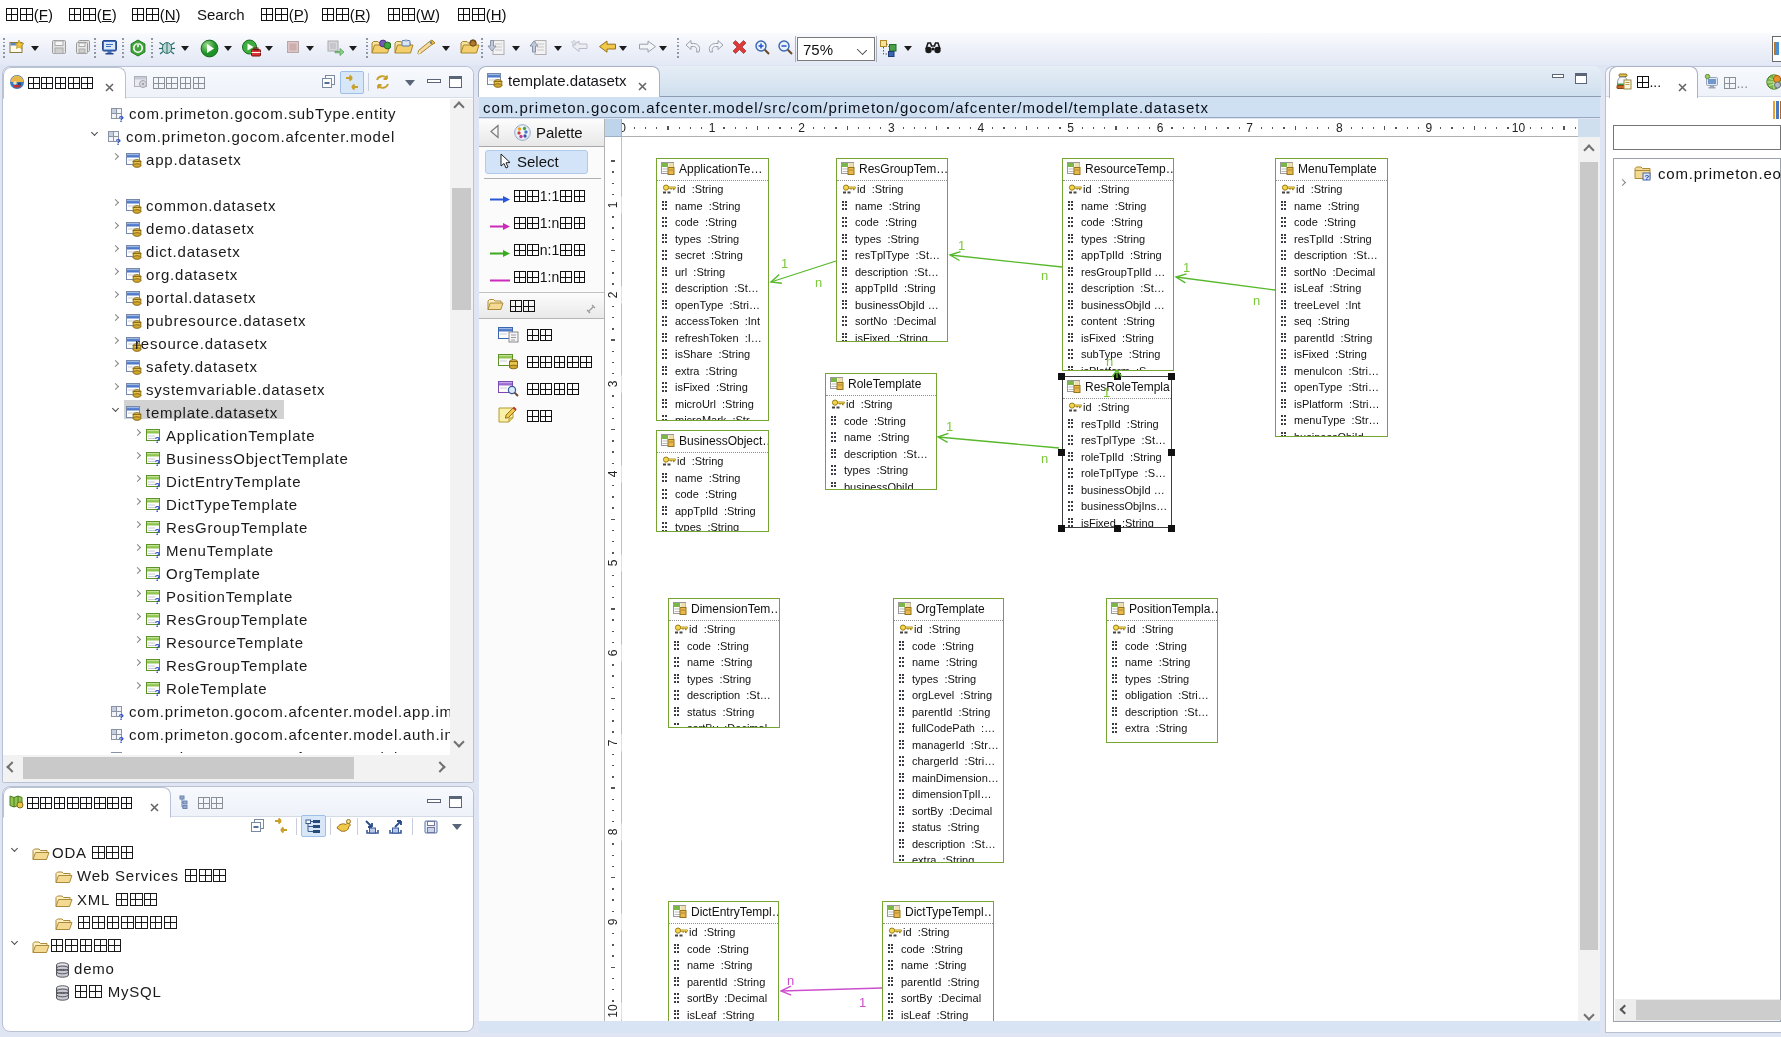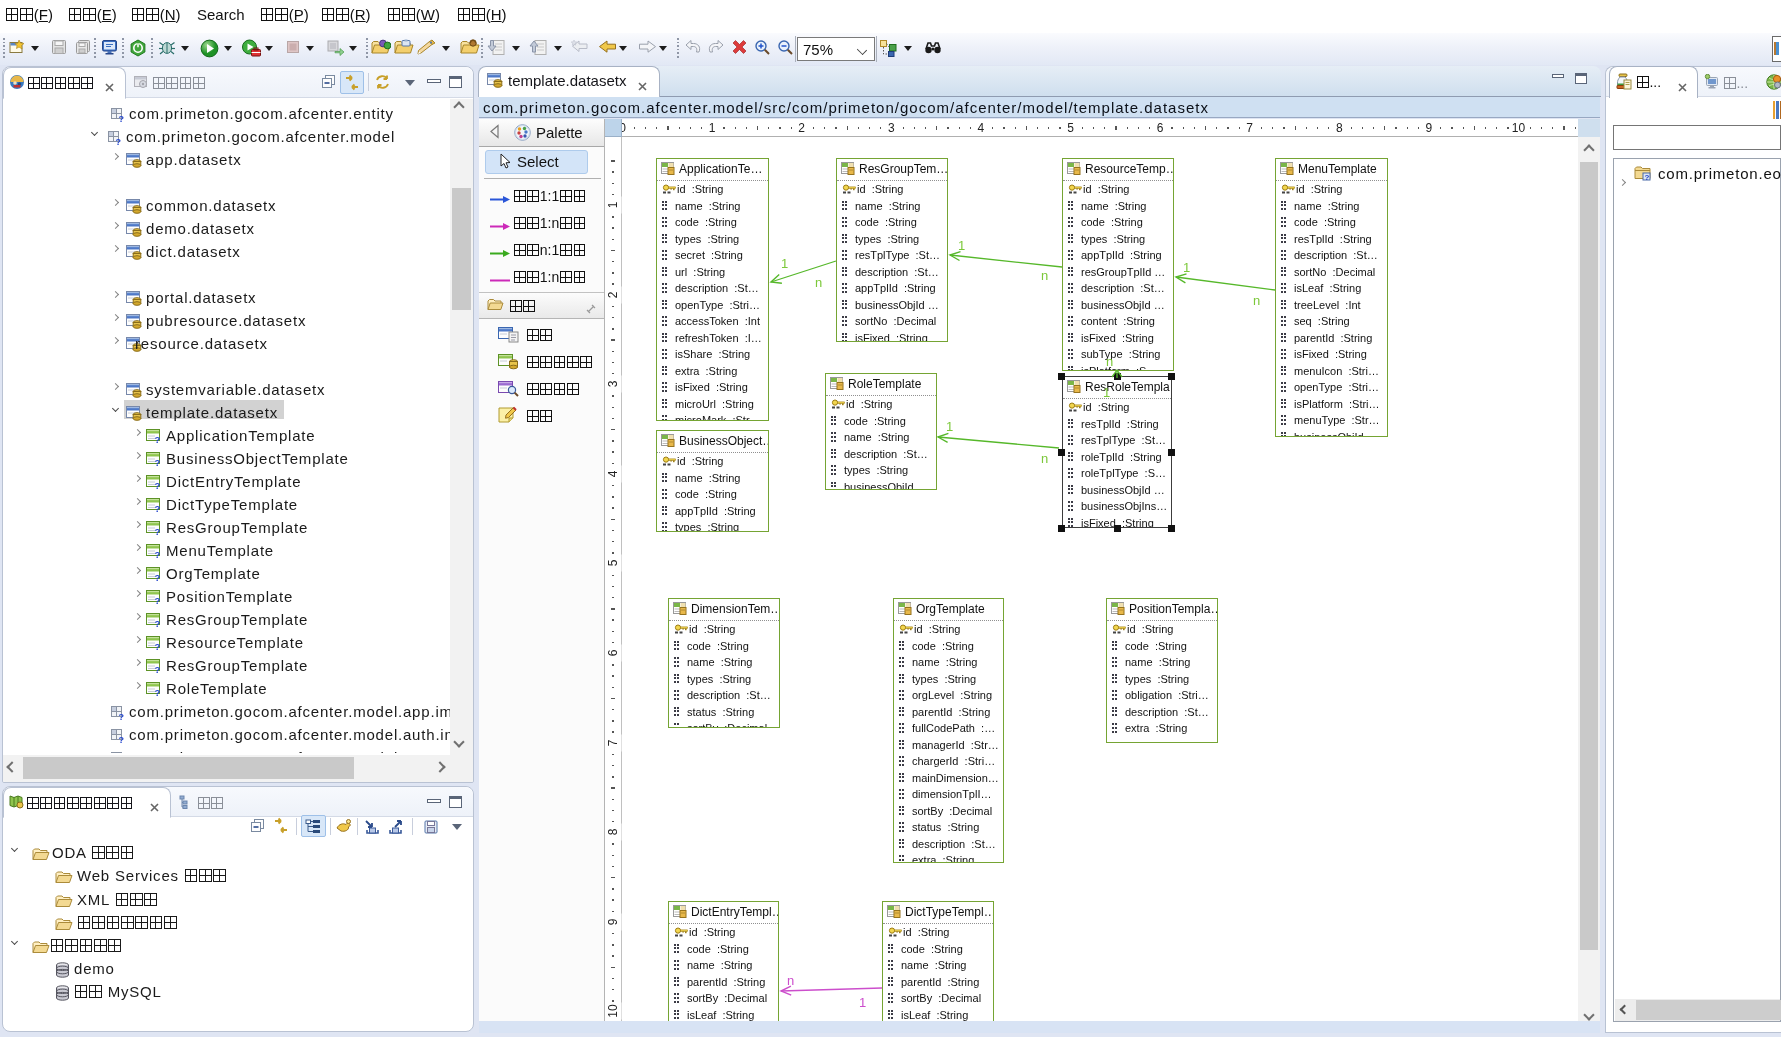--- a/index.html
+++ b/index.html
@@ -252,21 +252,21 @@
 <div class="ab" style="left:449px;top:76px;width:13px;height:3px;background:#5a6578"></div>
 <div class="ab" style="left:3px;top:99px;width:447px;height:654px;background:#fff;overflow:hidden" id="ltree">
 <div class="trow" style="left:0;top:0px;width:447px">
       <span class="ab" style="left:106px;top:3px"><svg width="16" height="16">
           <rect x="2.5" y="2.5" width="10" height="10" fill="#f2f4f7" stroke="#8a93a3"></rect>
           <line x1="7.5" y1="2.5" x2="7.5" y2="12.5" stroke="#8a93a3"></line>
           <line x1="2.5" y1="7.5" x2="12.5" y2="7.5" stroke="#8a93a3"></line>
           <rect x="2.5" y="2.5" width="5" height="5" fill="#c6cede" stroke="#8a93a3"></rect>
           <text x="9.5" y="15.5" font-size="9" fill="#2244cc" font-weight="bold">?</text>
         </svg></span>
-      <span class="ab" style="left:126px;top:3px">com.primeton.gocom.afcenter.entity</span>
+      <span class="ab" style="left:126px;top:3px">com.primeton.gocom.subType.entity</span>
     </div>
 <div class="trow" style="left:0;top:23px;width:447px">
       <span class="chvd ab" style="left:89px;top:8px"></span>
       <span class="ab" style="left:103px;top:3px"><svg width="16" height="16">
           <rect x="2.5" y="2.5" width="10" height="10" fill="#f2f4f7" stroke="#8a93a3"></rect>
           <line x1="7.5" y1="2.5" x2="7.5" y2="12.5" stroke="#8a93a3"></line>
           <line x1="2.5" y1="7.5" x2="12.5" y2="7.5" stroke="#8a93a3"></line>
           <rect x="2.5" y="2.5" width="5" height="5" fill="#c6cede" stroke="#8a93a3"></rect>
           <text x="9.5" y="15.5" font-size="9" fill="#2244cc" font-weight="bold">?</text>
         </svg></span>
@@ -317,20 +317,33 @@
           <rect x="0.5" y="1.5" width="13" height="11" fill="#fdfdfd" stroke="#7788aa"></rect>
           <rect x="1" y="2" width="12" height="3.5" fill="#4e79c8"></rect>
           <rect x="1" y="2" width="12" height="1.2" fill="#9db8e2"></rect>
           <line x1="2" y1="8" x2="12" y2="8" stroke="#c8cdd8"></line>
           <ellipse cx="11" cy="9.5" rx="3.8" ry="1.8" fill="#e8c44a" stroke="#8a6d1a"></ellipse>
           <rect x="7.2" y="9.5" width="7.6" height="4" fill="#e8c44a" stroke="#8a6d1a"></rect>
           <ellipse cx="11" cy="13.5" rx="3.8" ry="1.8" fill="#d4a82c" stroke="#8a6d1a"></ellipse>
         </svg></span>
       <span class="ab" style="left:143px;top:3px">dict.datasetx</span>
     </div>
+<div class="trow" style="left:0;top:161px;width:447px">
+      <span class="chv ab" style="left:110px;top:9px"></span>
+      <span class="ab" style="left:123px;top:3px"><svg width="16" height="16">
+          <rect x="0.5" y="1.5" width="13" height="11" fill="#fdfdfd" stroke="#7788aa"></rect>
+          <rect x="1" y="2" width="12" height="3.5" fill="#4e79c8"></rect>
+          <rect x="1" y="2" width="12" height="1.2" fill="#9db8e2"></rect>
+          <line x1="2" y1="8" x2="12" y2="8" stroke="#c8cdd8"></line>
+          <ellipse cx="11" cy="9.5" rx="3.8" ry="1.8" fill="#e8c44a" stroke="#8a6d1a"></ellipse>
+          <rect x="7.2" y="9.5" width="7.6" height="4" fill="#e8c44a" stroke="#8a6d1a"></rect>
+          <ellipse cx="11" cy="13.5" rx="3.8" ry="1.8" fill="#d4a82c" stroke="#8a6d1a"></ellipse>
+        </svg></span>
+      <span class="ab" style="left:143px;top:3px">org.datasetx</span>
+    </div>
 <div class="trow" style="left:0;top:184px;width:447px">
       <span class="chv ab" style="left:110px;top:9px"></span>
       <span class="ab" style="left:123px;top:3px"><svg width="16" height="16">
           <rect x="0.5" y="1.5" width="13" height="11" fill="#fdfdfd" stroke="#7788aa"></rect>
           <rect x="1" y="2" width="12" height="3.5" fill="#4e79c8"></rect>
           <rect x="1" y="2" width="12" height="1.2" fill="#9db8e2"></rect>
           <line x1="2" y1="8" x2="12" y2="8" stroke="#c8cdd8"></line>
           <ellipse cx="11" cy="9.5" rx="3.8" ry="1.8" fill="#e8c44a" stroke="#8a6d1a"></ellipse>
           <rect x="7.2" y="9.5" width="7.6" height="4" fill="#e8c44a" stroke="#8a6d1a"></rect>
           <ellipse cx="11" cy="13.5" rx="3.8" ry="1.8" fill="#d4a82c" stroke="#8a6d1a"></ellipse>
@@ -355,20 +368,33 @@
       <span class="ab" style="left:123px;top:3px"><svg width="16" height="16">
           <rect x="0.5" y="1.5" width="13" height="11" fill="#fdfdfd" stroke="#7788aa"></rect>
           <rect x="1" y="2" width="12" height="3.5" fill="#4e79c8"></rect>
           <rect x="1" y="2" width="12" height="1.2" fill="#9db8e2"></rect>
           <line x1="2" y1="8" x2="12" y2="8" stroke="#c8cdd8"></line>
           <ellipse cx="11" cy="9.5" rx="3.8" ry="1.8" fill="#e8c44a" stroke="#8a6d1a"></ellipse>
           <rect x="7.2" y="9.5" width="7.6" height="4" fill="#e8c44a" stroke="#8a6d1a"></rect>
           <ellipse cx="11" cy="13.5" rx="3.8" ry="1.8" fill="#d4a82c" stroke="#8a6d1a"></ellipse>
         </svg></span>
       <span class="ab" style="left:132px;top:3px">resource.datasetx</span>
+    </div>
+<div class="trow" style="left:0;top:253px;width:447px">
+      <span class="chv ab" style="left:110px;top:9px"></span>
+      <span class="ab" style="left:123px;top:3px"><svg width="16" height="16">
+          <rect x="0.5" y="1.5" width="13" height="11" fill="#fdfdfd" stroke="#7788aa"></rect>
+          <rect x="1" y="2" width="12" height="3.5" fill="#4e79c8"></rect>
+          <rect x="1" y="2" width="12" height="1.2" fill="#9db8e2"></rect>
+          <line x1="2" y1="8" x2="12" y2="8" stroke="#c8cdd8"></line>
+          <ellipse cx="11" cy="9.5" rx="3.8" ry="1.8" fill="#e8c44a" stroke="#8a6d1a"></ellipse>
+          <rect x="7.2" y="9.5" width="7.6" height="4" fill="#e8c44a" stroke="#8a6d1a"></rect>
+          <ellipse cx="11" cy="13.5" rx="3.8" ry="1.8" fill="#d4a82c" stroke="#8a6d1a"></ellipse>
+        </svg></span>
+      <span class="ab" style="left:143px;top:3px">safety.datasetx</span>
     </div>
 <div class="trow" style="left:0;top:276px;width:447px">
       <span class="chv ab" style="left:110px;top:9px"></span>
       <span class="ab" style="left:123px;top:3px"><svg width="16" height="16">
           <rect x="0.5" y="1.5" width="13" height="11" fill="#fdfdfd" stroke="#7788aa"></rect>
           <rect x="1" y="2" width="12" height="3.5" fill="#4e79c8"></rect>
           <rect x="1" y="2" width="12" height="1.2" fill="#9db8e2"></rect>
           <line x1="2" y1="8" x2="12" y2="8" stroke="#c8cdd8"></line>
           <ellipse cx="11" cy="9.5" rx="3.8" ry="1.8" fill="#e8c44a" stroke="#8a6d1a"></ellipse>
           <rect x="7.2" y="9.5" width="7.6" height="4" fill="#e8c44a" stroke="#8a6d1a"></rect>

